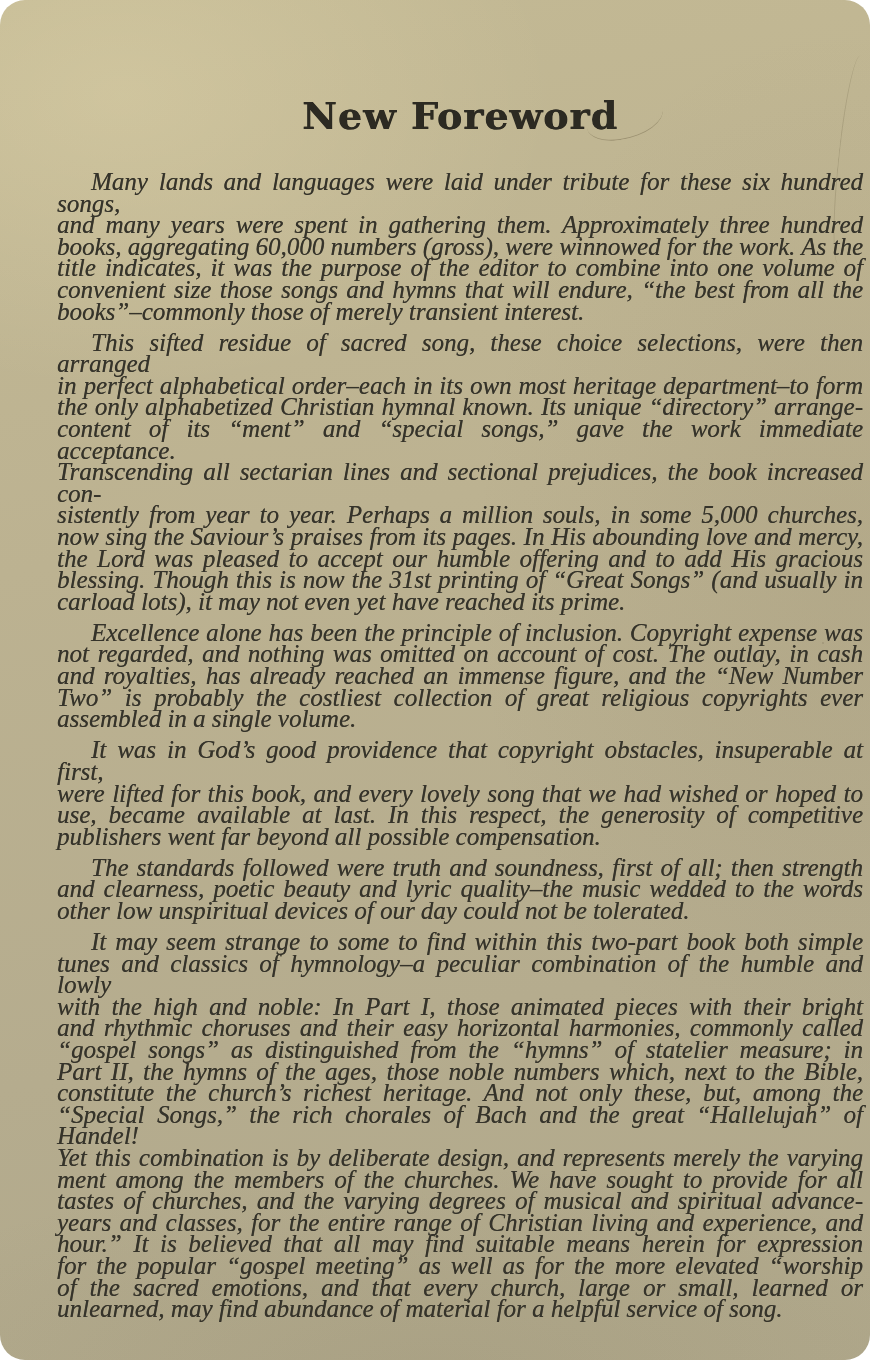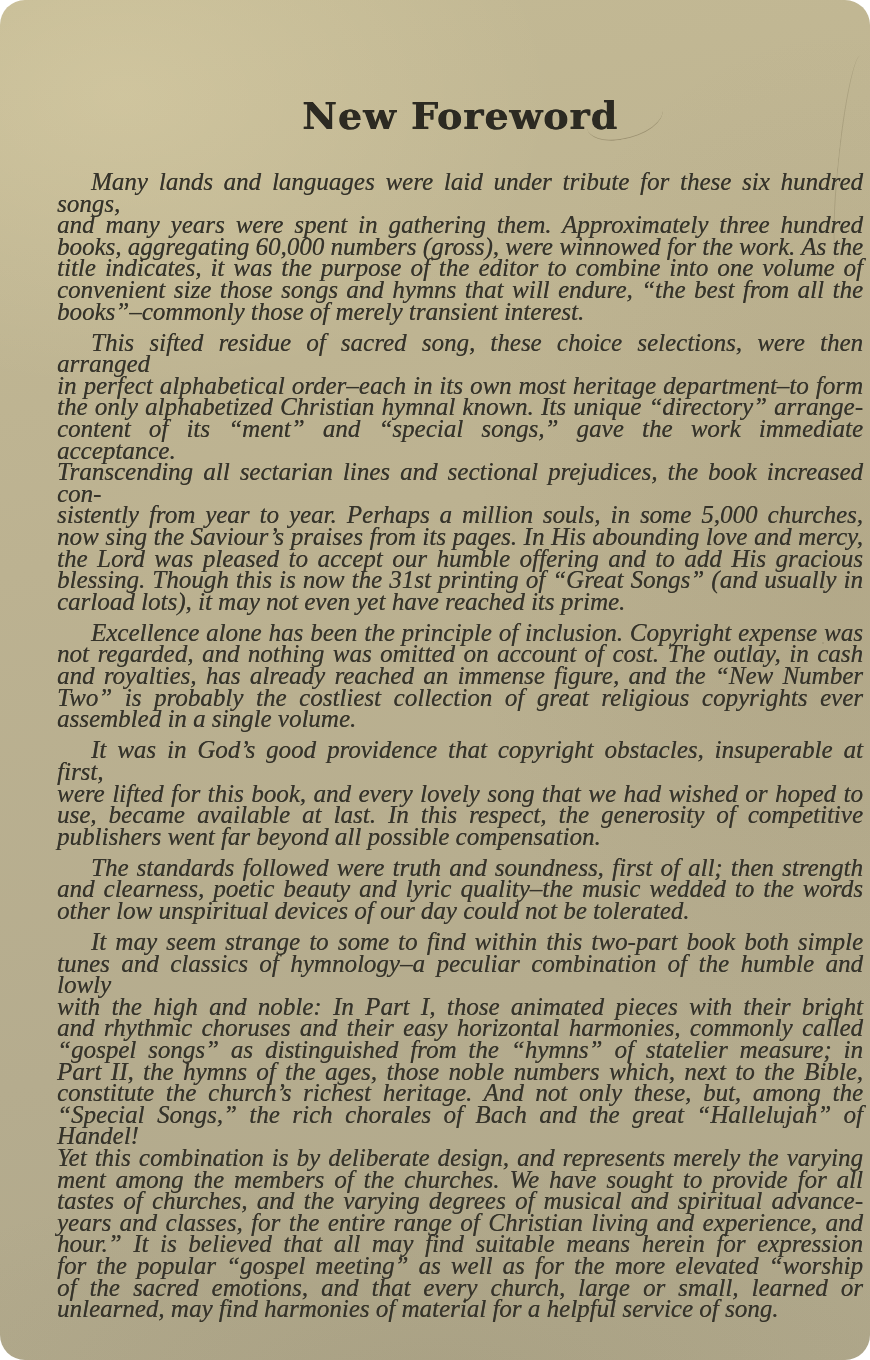--- a/index.html
+++ b/index.html
@@ -133,21 +133,21 @@
         <div class="line">Part II, the hymns of the ages, those noble numbers which, next to the Bible,</div>
         <div class="line">constitute the church’s richest heritage. And not only these, but, among the</div>
         <div class="line">“Special Songs,” the rich chorales of Bach and the great “Hallelujah” of Handel!</div>
         <div class="line">Yet this combination is by deliberate design, and represents merely the varying</div>
         <div class="line">ment among the members of the churches. We have sought to provide for all</div>
         <div class="line">tastes of churches, and the varying degrees of musical and spiritual advance-</div>
         <div class="line">years and classes, for the entire range of Christian living and experience, and</div>
         <div class="line">hour.” It is believed that all may find suitable means herein for expression</div>
         <div class="line">for the popular “gospel meeting” as well as for the more elevated “worship</div>
         <div class="line">of the sacred emotions, and that every church, large or small, learned or</div>
-        <div class="line last">unlearned, may find harmonies of material for a helpful service of song.</div>
+        <div class="line last">unlearned, may find abundance of material for a helpful service of song.</div>
       </div>
     </div>
 
   <div class="scratch near-title"></div>
   <div class="scratch right-edge"></div>
   <div class="speck s1"></div>
   <div class="speck s2"></div>
   <div class="speck s3"></div>
   <div class="speck s4"></div>
 </div>

